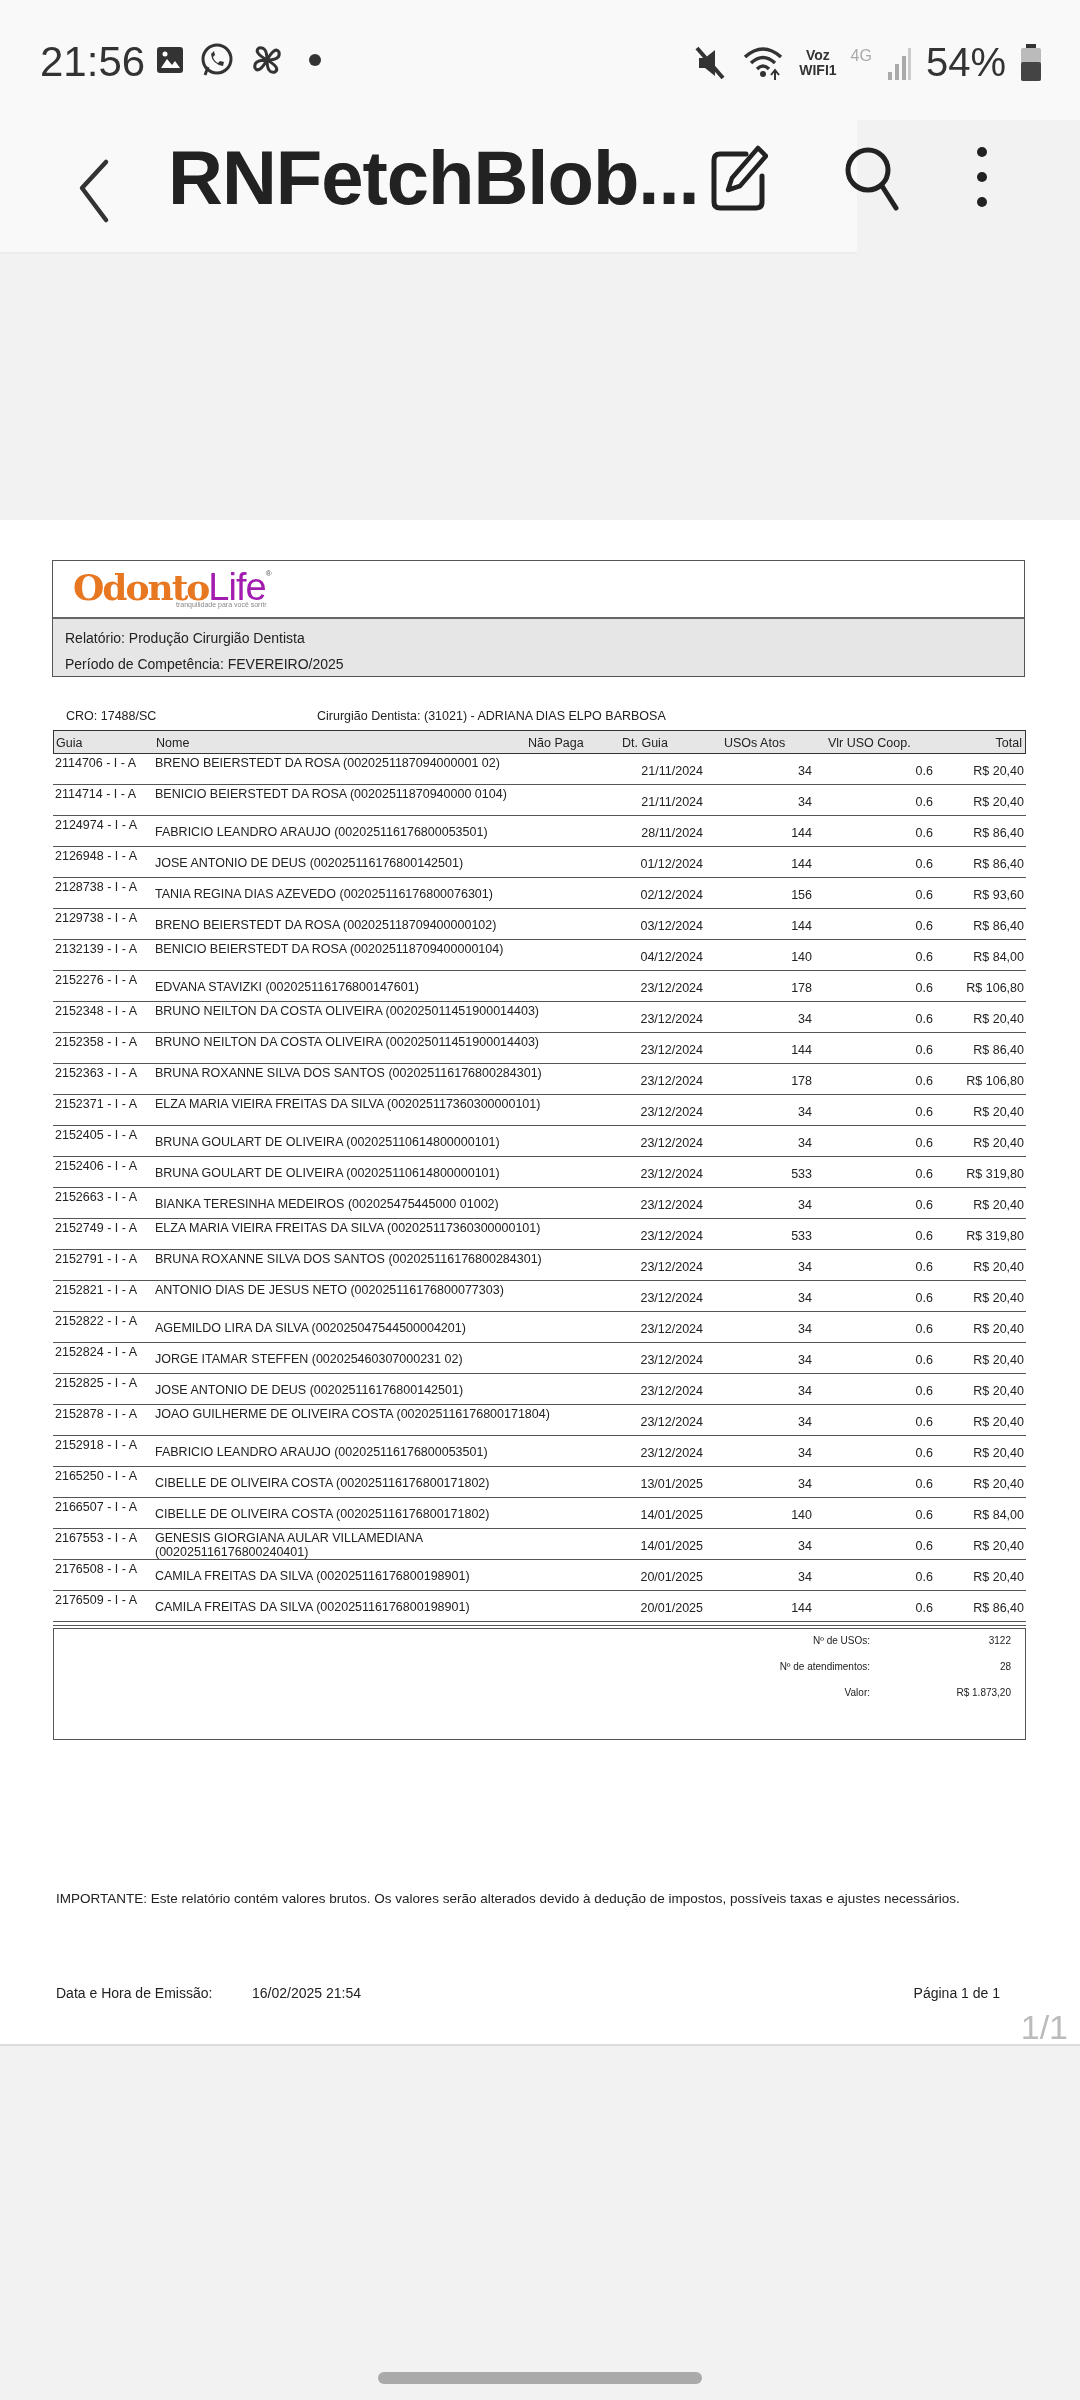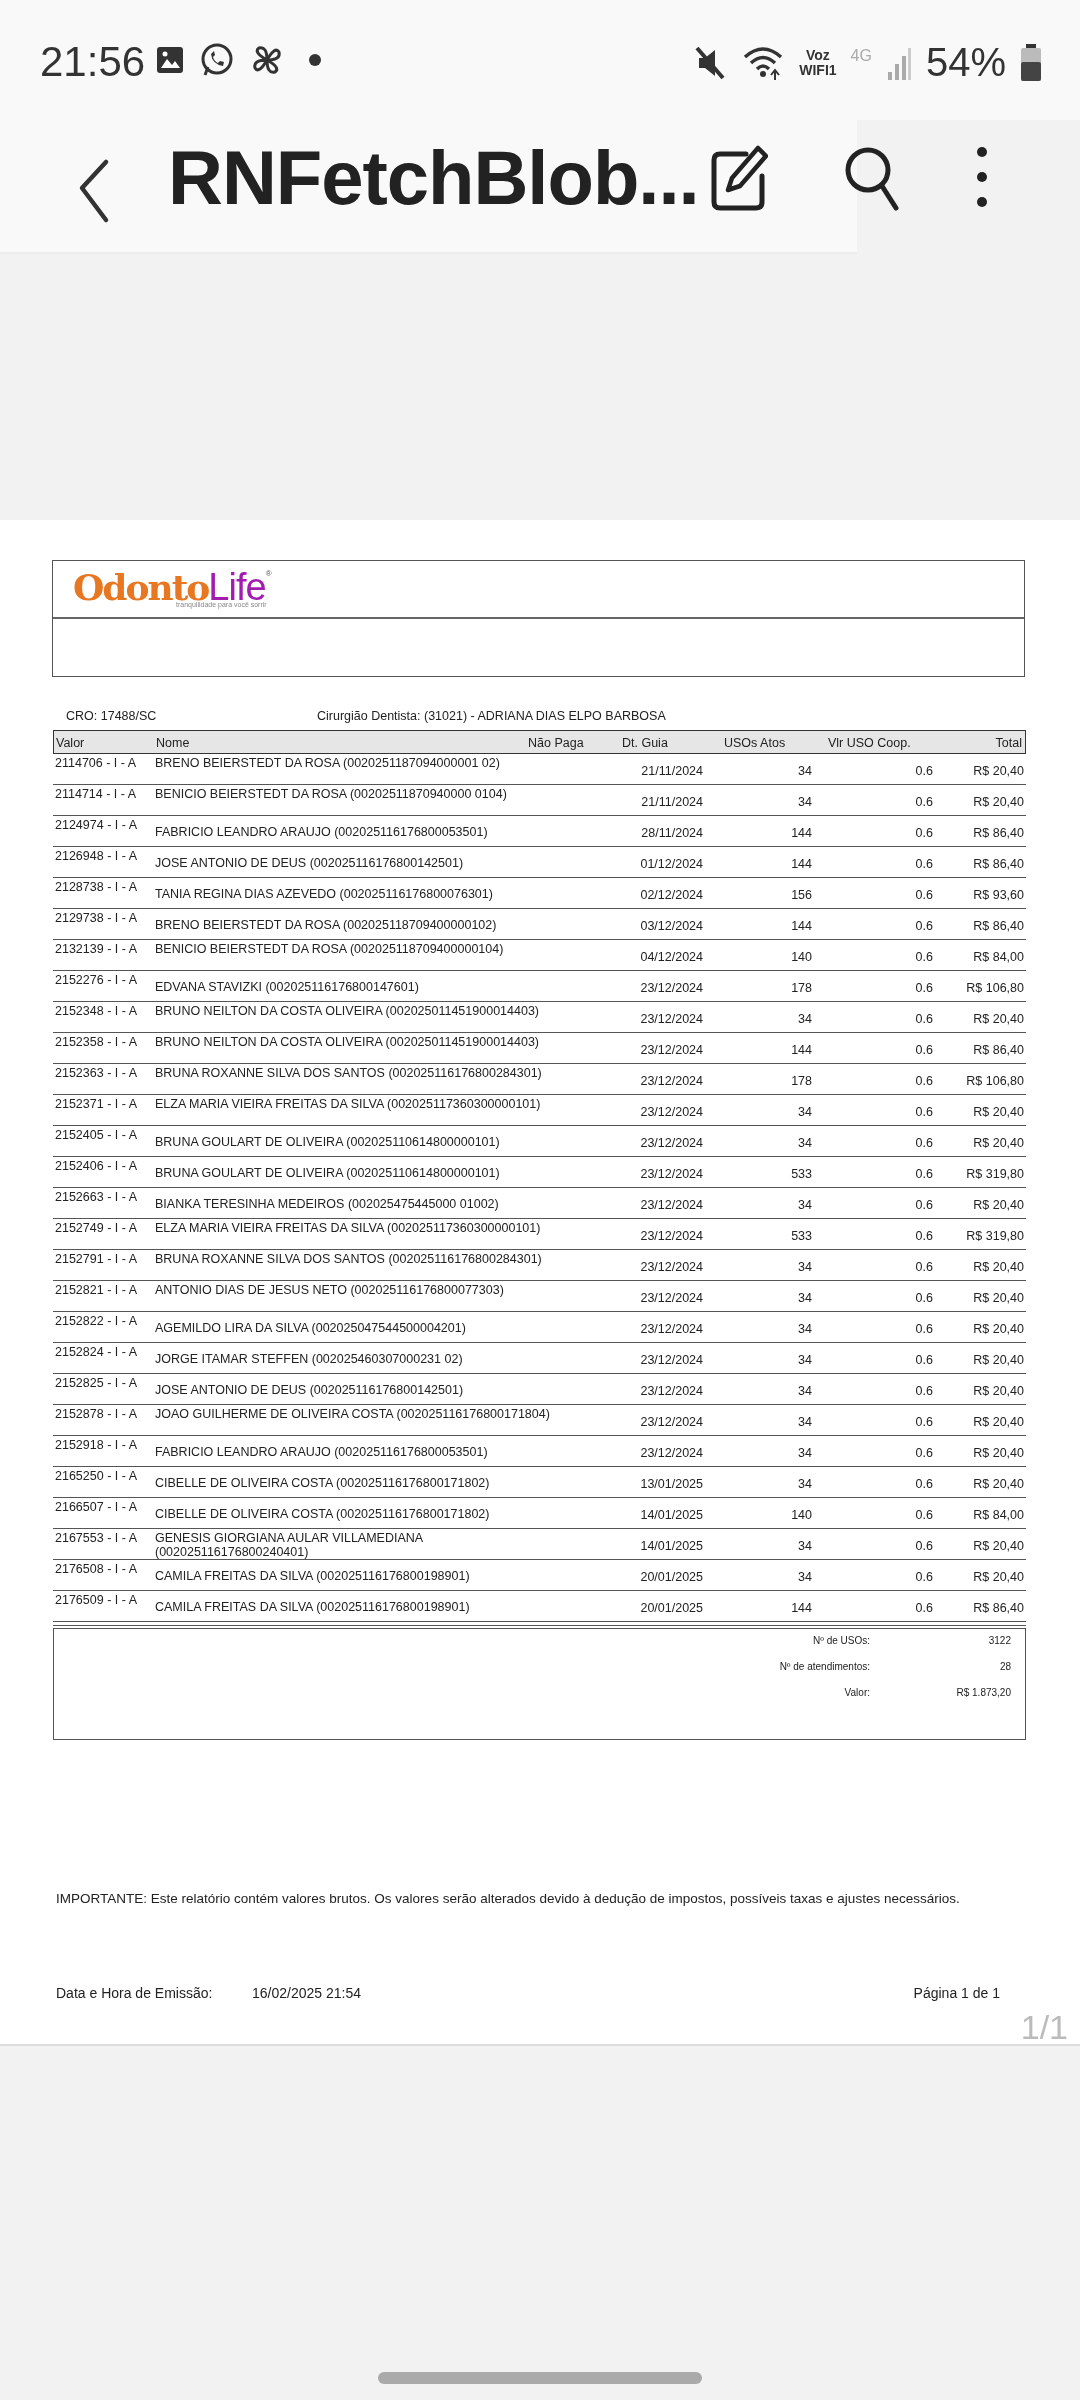--- a/index.html
+++ b/index.html
@@ -151,28 +151,32 @@
 <div class="pdf-page">
   <div class="hdr-box">
     <div class="logo-row">
       <div class="logo">
         <span class="logo-odonto">Odonto</span>
           <span class="logo-life">Life</span>
           <span class="logo-reg">®</span>
       </div>
       <span class="logo-tag">tranquilidade para você sorrir</span>
     </div>
+    <div class="meta-row">
+      <div>Relatório:  Produção Cirurgião Dentista</div>
+      <div>Período de Competência:  FEVEREIRO/2025</div>
+    </div>
   </div>
 
   <span class="cro-line">CRO:  17488/SC</span>
   <span class="dent-line">Cirurgião Dentista: (31021) - ADRIANA DIAS ELPO BARBOSA</span>
 
   <div class="tbl">
     <div class="thead">
-      <span class="th" style="left:2px">Valor</span>
+      <span class="th" style="left:2px">Guia</span>
       <span class="th" style="left:102px">Nome</span>
       <span class="th" style="left:474px">Não Paga</span>
       <span class="th" style="left:568px">Dt. Guia</span>
       <span class="th" style="left:670px">USOs Atos</span>
       <span class="th" style="left:774px">Vlr USO Coop.</span>
       <span class="th" style="right:3px">Total</span>
     </div>
     <div id="rows">
         <div class="row first">
           <span class="c-guia">2114706 - I  - A</span>

